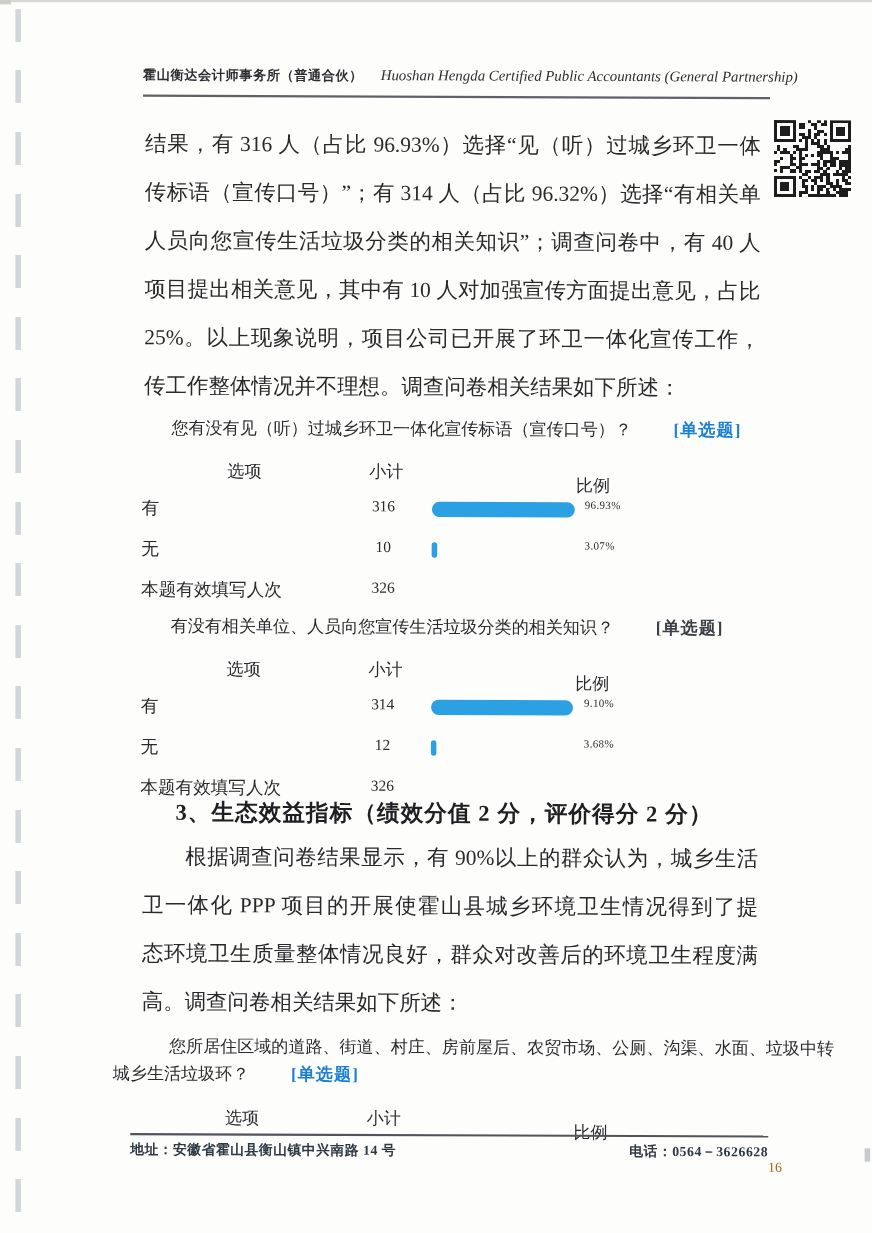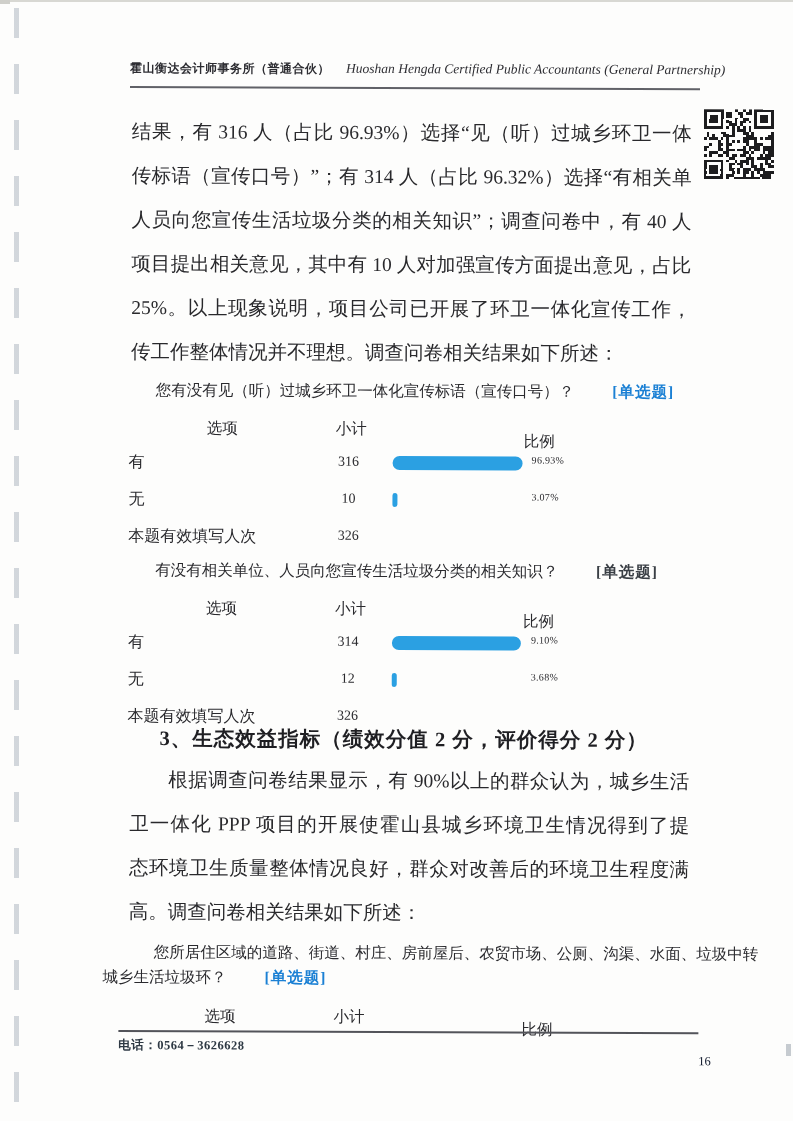--- a/index.html
+++ b/index.html
@@ -65,21 +65,21 @@
   .c-bar{position:absolute;left:394px;top:11px;height:14px;border-radius:7px;}
   .c-pct{position:absolute;left:533px;top:9px;font-size:10px;letter-spacing:.3px;}
 
   
   .footer-rule{position:absolute;top:1030px;left:122px;width:580px;border-top:2px solid #53545a;}
   .footer{
     position:absolute;top:1037px;left:122px;width:580px;
     display:flex;justify-content:space-between;
     font-size:12.5px;font-weight:bold;color:#2e3944;letter-spacing:.5px;
   }
-  .page-num{position:absolute;top:1052px;left:702px;font-size:12.5px;color:#0f172a;}
+  .page-num{position:absolute;top:1052px;left:702px;font-size:12.5px;color:#a16207;}
 </style>
 </head>
 <body>
 
 <div class="page">
   <div class="binding"></div>
   <div class="corner-tl"></div>
   <div class="corner-br"></div>
 
   <div class="sheet">
@@ -496,18 +496,19 @@
       </div>
       <div class="thead">
         <span class="h1">选项</span>
         <span class="h2">小计</span>
         <span class="h3">比例</span>
       </div>
     </div>
 
     <div class="footer-rule"></div>
     <div class="footer">
+      <span>地址：安徽省霍山县衡山镇中兴南路 14 号</span>
       <span>电话：0564－3626628</span>
     </div>
     <div class="page-num">16</div>
 
   </div>
 </div>
 
 </body></html>

